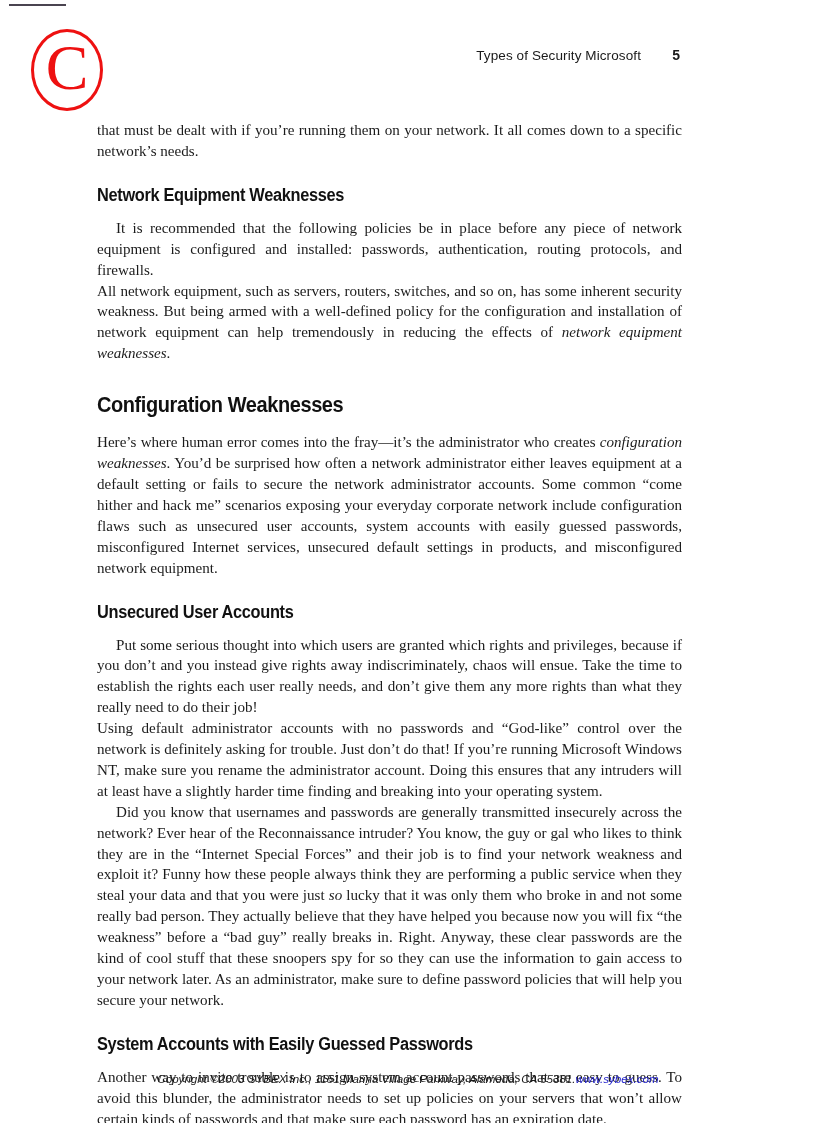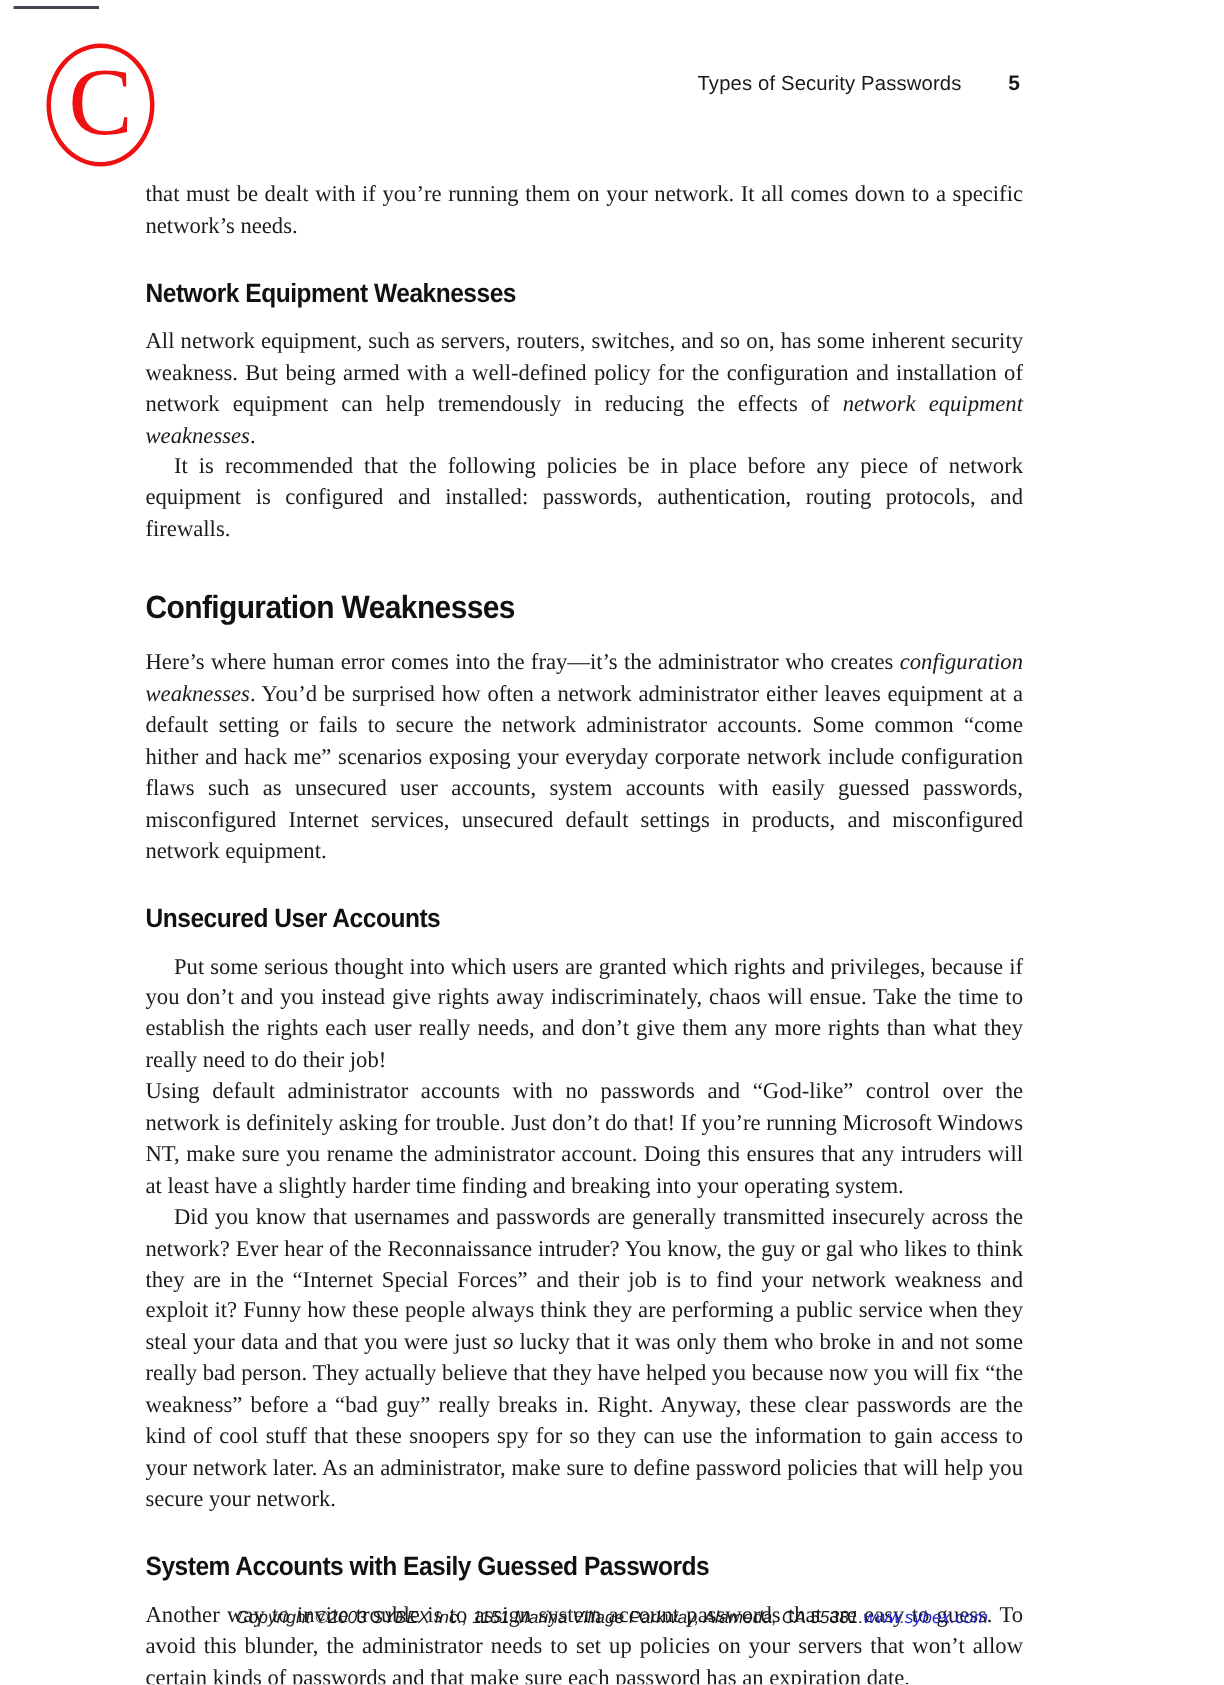--- a/index.html
+++ b/index.html
@@ -173,35 +173,35 @@
 <div class="page">
 
   <div class="scan-rule"></div>
 
   <div class="logo">
     <div class="ring"></div>
     <div class="letter">C</div>
   </div>
 
   <div class="running-head">
-    <span class="rh-title">Types of Security Passwords</span>
+    <span class="rh-title">Types of Security Microsoft</span>
     <span class="rh-page">5</span>
   </div>
 
   <div class="content">
 
     <p class="body">that must be dealt with if you’re running them on your network. It all comes down to a specific network’s needs.</p>
 
     <div class="sp-before-h2"></div>
     <h3 class="head2">Network Equipment Weaknesses</h3>
     <div class="sp-after-h2"></div>
 
+    <p class="body indent">It is recommended that the following policies be in place before any piece of network equipment is configured and installed: passwords, authentication, routing protocols, and firewalls.</p>
+
     <p class="body"><span>All network equipment, such as servers, routers, switches, and so on, has some inherent security weakness. But being armed with a well-defined policy for the configuration and installation of network equipment can help tremendously in reducing the effects of </span><em>network equipment weaknesses</em><span>.</span></p>
-
-    <p class="body indent">It is recommended that the following policies be in place before any piece of network equipment is configured and installed: passwords, authentication, routing protocols, and firewalls.</p>
 
     <div class="sp-before-h1"></div>
     <h2 class="head1">Configuration Weaknesses</h2>
     <div class="sp-after-h1"></div>
 
     <p class="body"><span>Here’s where human error comes into the fray—it’s the administrator who creates </span><em>configuration weaknesses</em><span>. You’d be surprised how often a network administrator either leaves equipment at a default setting or fails to secure the network administrator accounts. Some common “come hither and hack me” scenarios exposing your everyday corporate network include configuration flaws such as unsecured user accounts, system accounts with easily guessed passwords, misconfigured Internet services, unsecured default settings in products, and misconfigured network equipment.</span></p>
 
     <div class="sp-before-h2"></div>
     <h3 class="head2">Unsecured User Accounts</h3>
     <div class="sp-after-h2"></div>

